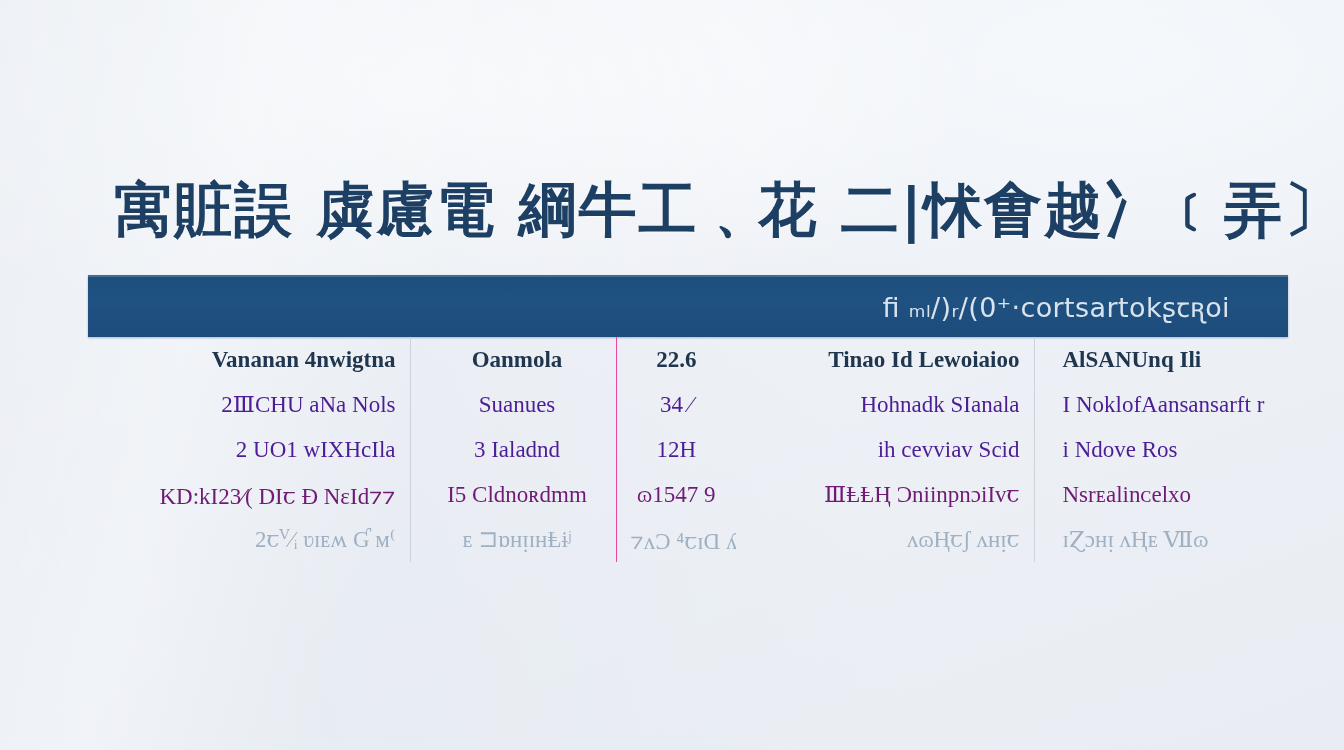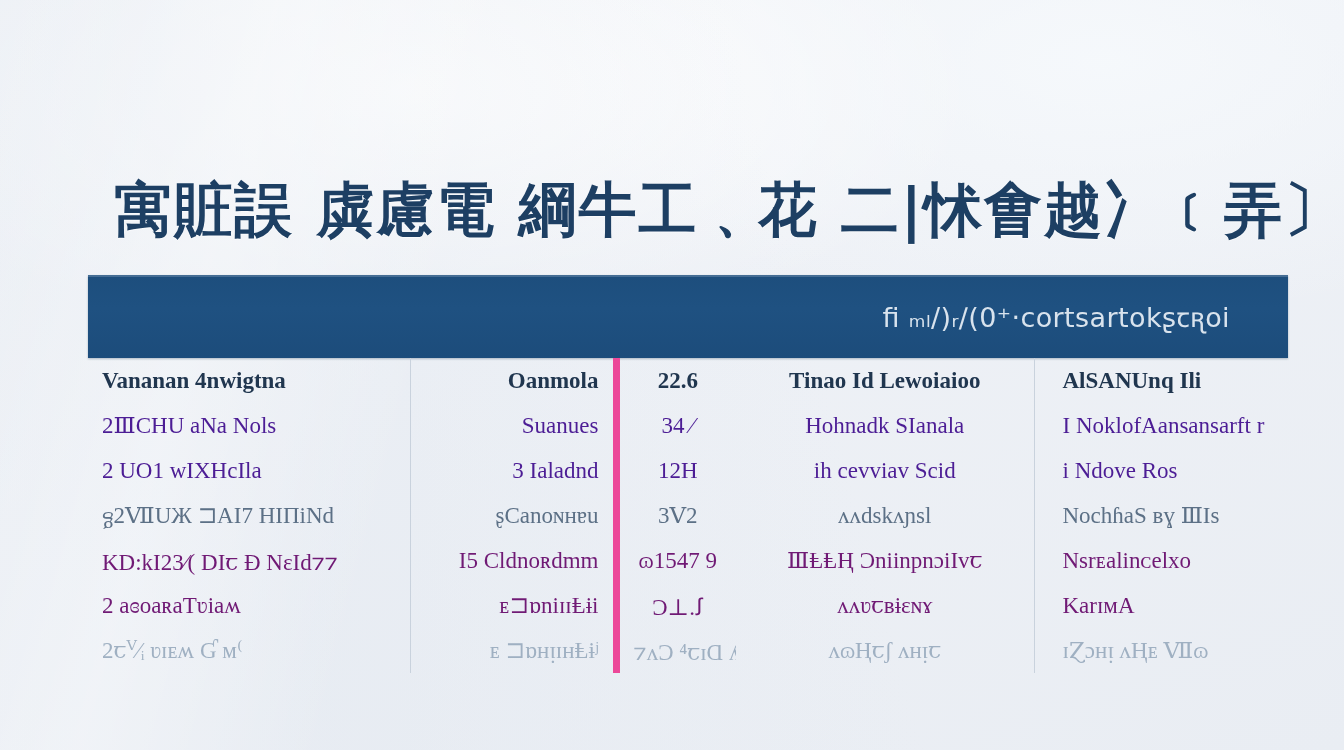--- a/index.html
+++ b/index.html
@@ -62,21 +62,21 @@
 
   
   .table-wrap {
     position: absolute;
     left: 88px;
     top: 275px;
     width: 1200px;
     z-index: 2;
   }
   .header-bar {
-    height: 83px;
+    height: 62px;
     background: linear-gradient(180deg, #1d4e7d 0%, #1f5181 40%, #1c4c7b 100%);
     box-shadow: 0 1px 2px rgba(20,50,80,0.30);
     display: flex;
     align-items: center;
     justify-content: flex-end;
     padding-right: 58px;
     box-sizing: border-box;
     position: relative;
     overflow: hidden;
   }
@@ -118,24 +118,24 @@
     height: 45px;
     vertical-align: middle;
     padding: 0 14px;
     box-sizing: border-box;
     font-family: "Liberation Serif", "DejaVu Serif", serif;
     font-size: 23px;
     color: #4c1d95;
     white-space: nowrap;
     overflow: hidden;
   }
-  .table-grid td.col-a { border-right: 1px solid #c9d2dd; text-align: left; }
-  .table-grid td.col-b { border-right: 7px solid #ec4899; text-align: right; padding-left: 22px; }
+  .table-grid td.col-a { border-right: 1px solid #c9d2dd; text-align: right; }
+  .table-grid td.col-b { border-right: 1px solid #ec4899; text-align: center; padding-left: 22px; }
   .table-grid td.col-c { text-align: center; }
-  .table-grid td.col-d { border-right: 1px solid #c9d2dd; text-align: center; }
+  .table-grid td.col-d { border-right: 1px solid #c9d2dd; text-align: right; }
   .table-grid td.col-e { text-align: left; padding-left: 28px; }
 
   .table-grid tr.r0 td { font-weight: 700; color: #20364f; }
   .table-grid tr.faded td { color: #5c7086; }
   .table-grid tr.vfaded td { color: #701a75; }
 
   .cell-blur { display: inline-block; filter: blur(0.3px); }
 
   
   .table-grid tr.clipped td { color: #9fb0c2; }
@@ -179,41 +179,27 @@
             <td class="col-d"><span class="cell-blur">Hohnadk SIanala</span></td>
             <td class="col-e"><span class="cell-blur">I NoklofAansansarft r</span></td>
           </tr>
           <tr>
             <td class="col-a"><span class="cell-blur">2 UO1 ԝIXHcIla</span></td>
             <td class="col-b"><span class="cell-blur">3 Ialadnd</span></td>
             <td class="col-c"><span class="cell-blur">12H</span></td>
             <td class="col-d"><span class="cell-blur">ih cevviav Scid</span></td>
             <td class="col-e"><span class="cell-blur">i Ndove Ros</span></td>
           </tr>
-          <tr class="faded">
-            <td class="col-a"><span class="cell-blur">ᵷ2ⅦUЖ ⊐AI7 HIПiNd</span></td>
-            <td class="col-b"><span class="cell-blur">ʂCanoɴʜɐu</span></td>
-            <td class="col-c"><span class="cell-blur">3Ⅴ2</span></td>
-            <td class="col-d"><span class="cell-blur">ʌʌdskʌɲsl</span></td>
-            <td class="col-e"><span class="cell-blur">NochɦaS ʙɣ ⅢIs</span></td>
-          </tr>
           <tr class="vfaded">
             <td class="col-a"><span class="cell-blur">KD:kI23⁄( DIꞇ Ð NɛId⁊⁊</span></td>
             <td class="col-b"><span class="cell-blur">I5 Cldnoʀdmm</span></td>
             <td class="col-c"><span class="cell-blur">ɷ1547 9</span></td>
             <td class="col-d"><span class="cell-blur">ⅢⱠⱠⱧ ƆniinpnɔiIvꞇ</span></td>
             <td class="col-e"><span class="cell-blur">Nsrᴇalinᴄelxo</span></td>
           </tr>
-          <tr class="vfaded">
-            <td class="col-a"><span class="cell-blur">2 aɞoaʀaTʋiaʍ</span></td>
-            <td class="col-b"><span class="cell-blur">ᴇ⊐ɒniɪɪⱠɨi</span></td>
-            <td class="col-c"><span class="cell-blur">Ɔ⊥.ꭍ</span></td>
-            <td class="col-d"><span class="cell-blur">ʌʌʋꞇʙɨɛɴɤ</span></td>
-            <td class="col-e"><span class="cell-blur">KarɪᴍA</span></td>
-          </tr>
           <tr class="clipped">
             <td class="col-a"><span class="cell-blur">2ꞇⱽ⁄ᵢ ʋɪᴇʍ Ɠ ᴍ⁽</span></td>
             <td class="col-b"><span class="cell-blur">ᴇ ⊐ɒʜᴉɪʜⱠɨʲ</span></td>
             <td class="col-c"><span class="cell-blur">⁊ʌƆ ⁴ꞇɪⱭ ʎ⁼ᵢ</span></td>
             <td class="col-d"><span class="cell-blur">ʌɷⱧꞇʃ ʌʜᴉꞇ</span></td>
             <td class="col-e"><span class="cell-blur">ɪⱿɔʜᴉ ʌⱧᴇ Ⅶɷ</span></td>
           </tr>
         </tbody>
     </table>
   </div>

